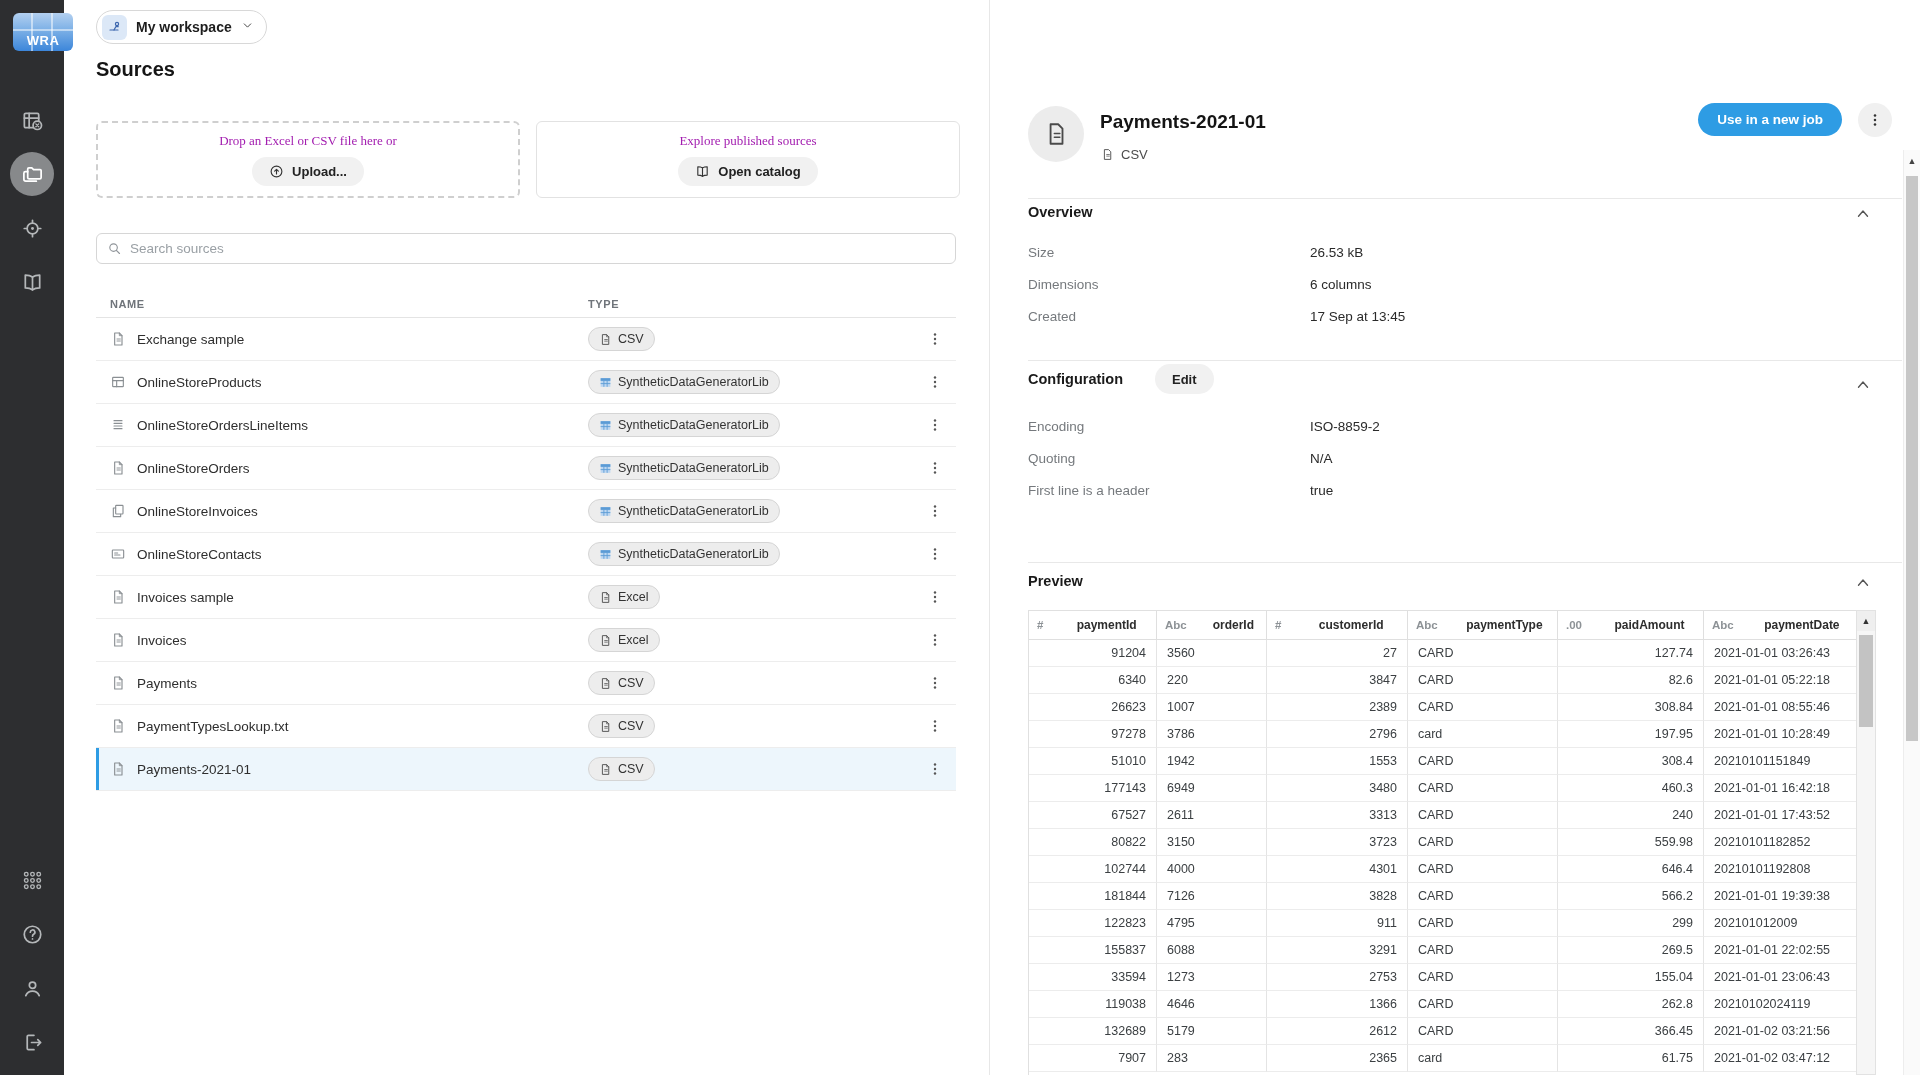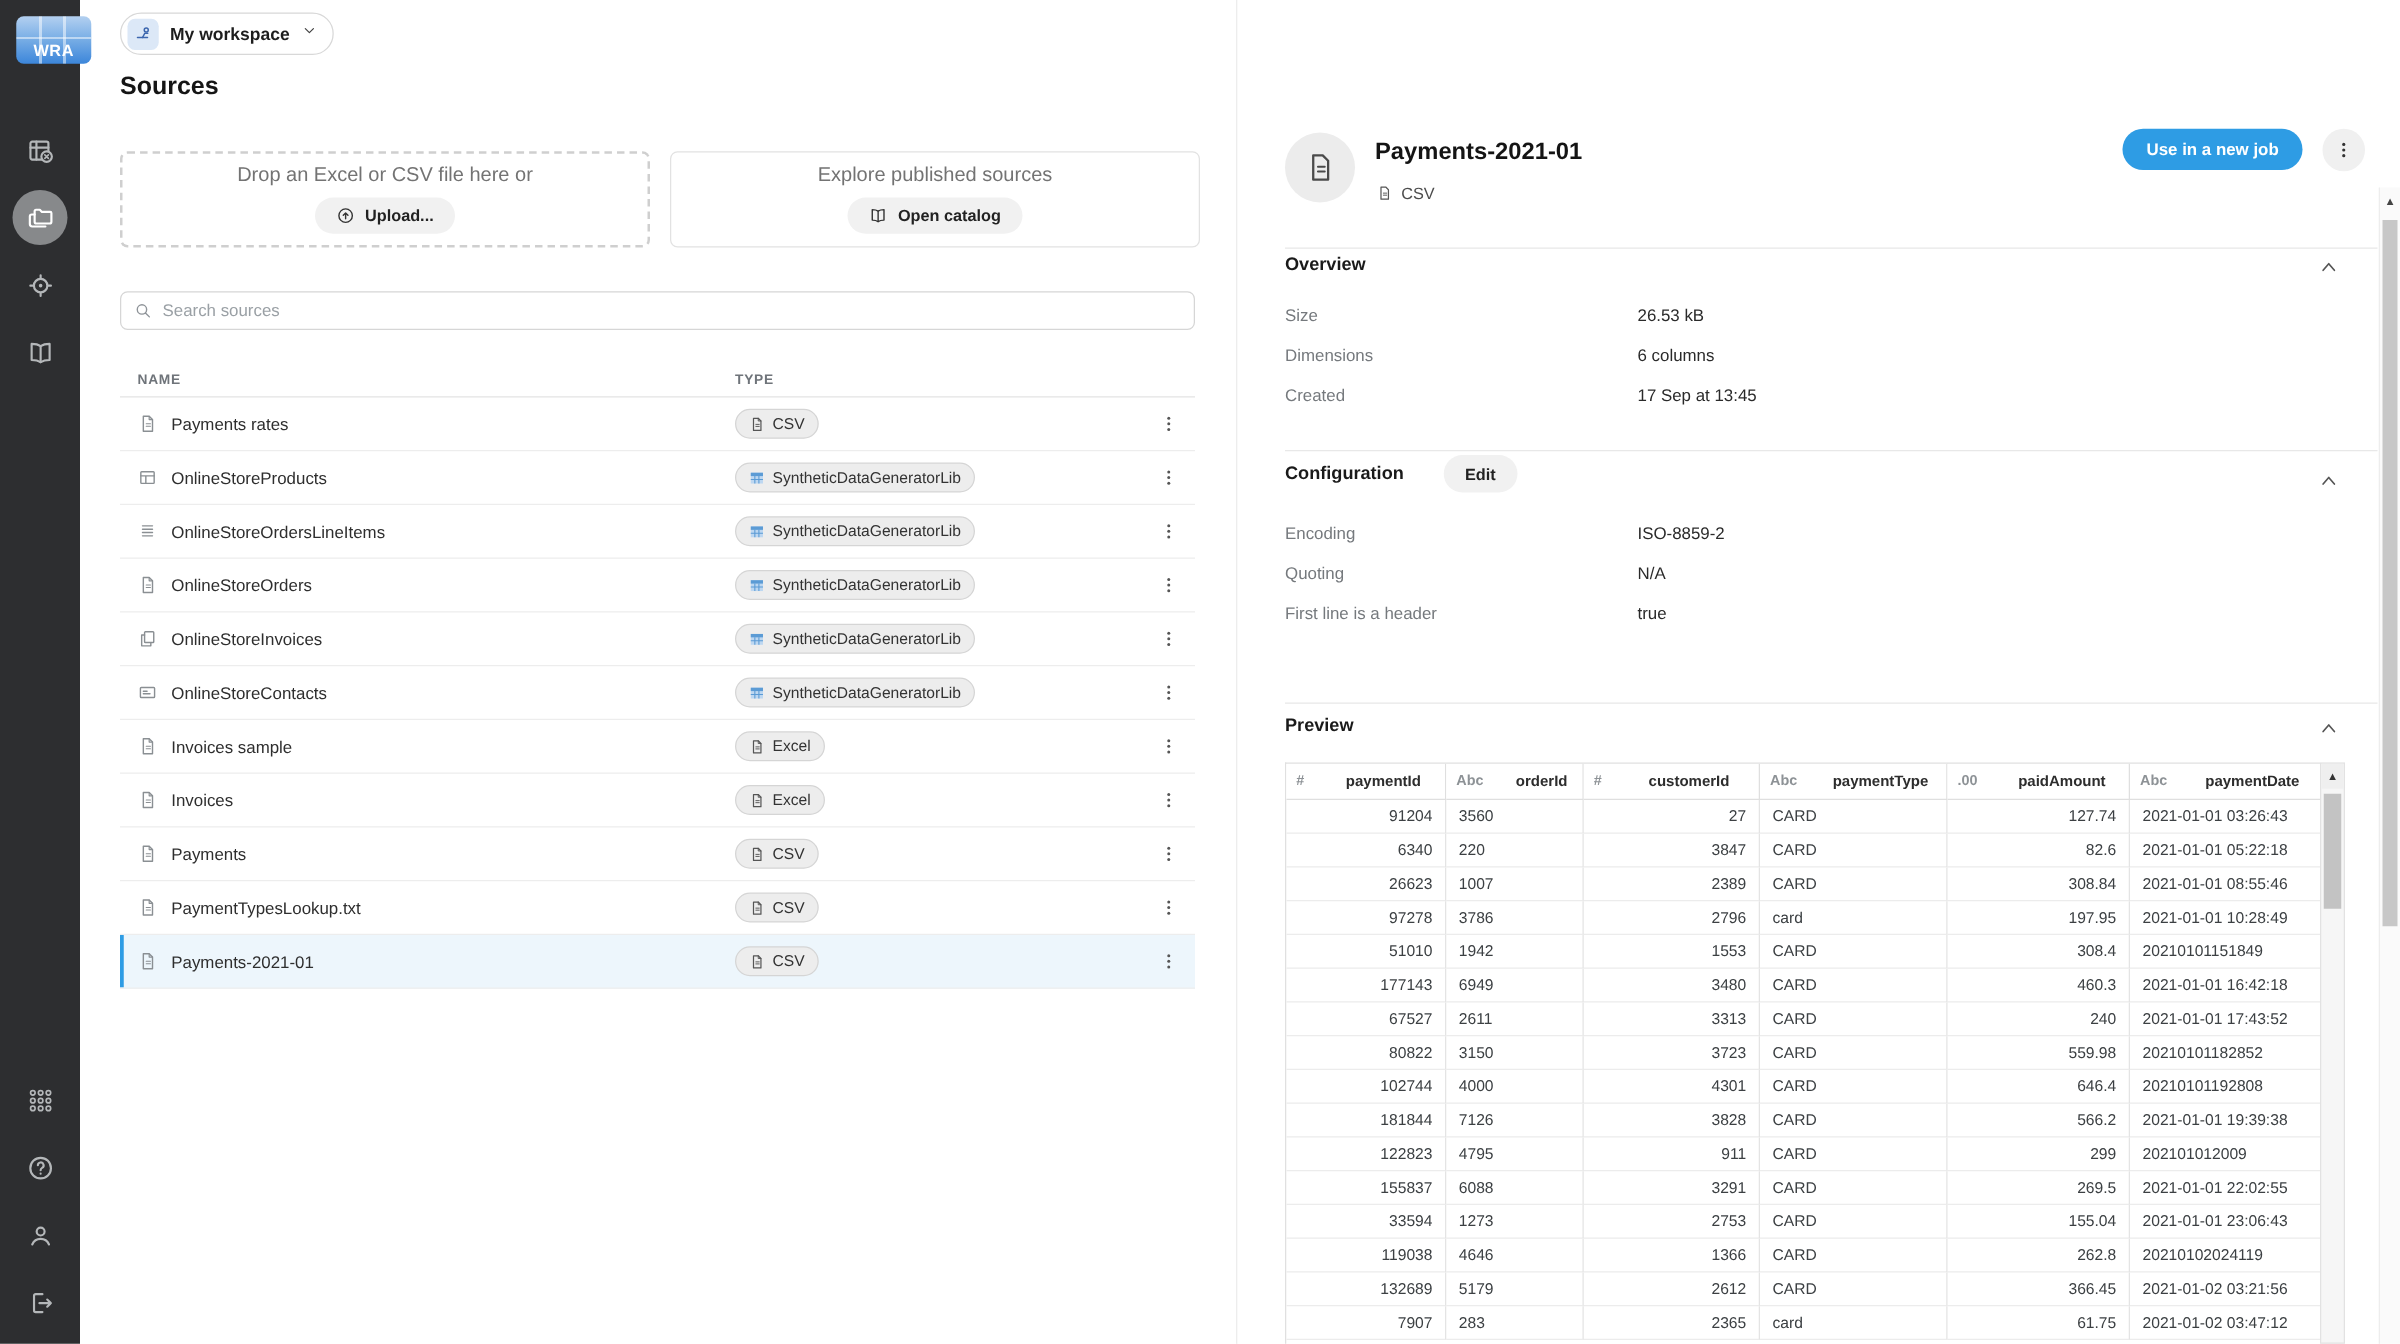--- a/index.html
+++ b/index.html
@@ -29,21 +29,21 @@
   .ws-ico { width:25px; height:25px; border-radius:6px; background:#dce8f7; display:flex; align-items:center; justify-content:center; }
   .ws-ico svg { width:16px; height:16px; color:#3c66ae; }
   .ws-label { font-size:14px; font-weight:bold; color:#1d1d1d; }
   .ws-btn .chev svg { width:13px; height:13px; color:#444; }
   .page-title { position:absolute; left:32px; top:58px; font-size:20px; font-weight:bold; color:#151515; }
 
   .card { position:absolute; top:121px; height:77px; width:424px; border-radius:6px;
     display:flex; flex-direction:column; align-items:center; justify-content:center; gap:8px; }
   .card-upload { left:32px; border:2px dashed #cfcfcf; }
   .card-catalog { left:472px; border:1px solid #e2e2e2; }
-  .card-hint { font-size:16px; color:#737373; }
+  .card-hint { font-size:13px; color:#a21caf;font-family:Liberation Serif, serif; }
   .pill-btn { display:inline-flex; align-items:center; gap:8px; height:29px; padding:0 17px;
     background:#f1f1f1; border:none; border-radius:15px; font-family:inherit;
     font-size:13px; font-weight:bold; color:#222; cursor:pointer; }
   .pill-btn svg { width:15px; height:15px; color:#333; }
 
   .search-box { position:absolute; left:32px; top:233px; width:860px; height:31px;
     border:1px solid #d6d6d6; border-radius:6px; display:flex; align-items:center; padding:0 10px; gap:8px; background:#fff; }
   .search-box svg { width:15px; height:15px; color:#8f9499; flex:none; }
   .search-box input { border:none; outline:none; flex:1; font-family:inherit; font-size:13.5px; color:#333; background:transparent; }
   .search-box input::placeholder { color:#9aa0a5; }
@@ -237,21 +237,21 @@
     <div>
   <div class="src-row">
     <div class="name-cell">
       <span class="name-icon-slot" style="display:flex">
               <svg viewBox="0 0 24 24" class="row-icon">
                 <path d="M7 3h7l4 4v14H7z"></path>
                 <path d="M14 3v4h4" stroke-width="1.4"></path>
                 <path d="M10.5 12h5M10.5 15h5" stroke-width="1.4"></path>
               </svg>
             </span>
-      <span>Payments rates</span>
+      <span>Exchange sample</span>
     </div>
     <span class="badge">
       <svg class="doc-glyph" viewBox="0 0 24 24">
         <path d="M7 3h7l4 4v14H7z"></path>
               <path d="M14 3v4h4" stroke-width="1.4"></path>
               <path d="M10.5 12h5M10.5 15h5" stroke-width="1.4"></path>
       </svg>
 
       <span>CSV</span>
     </span>

